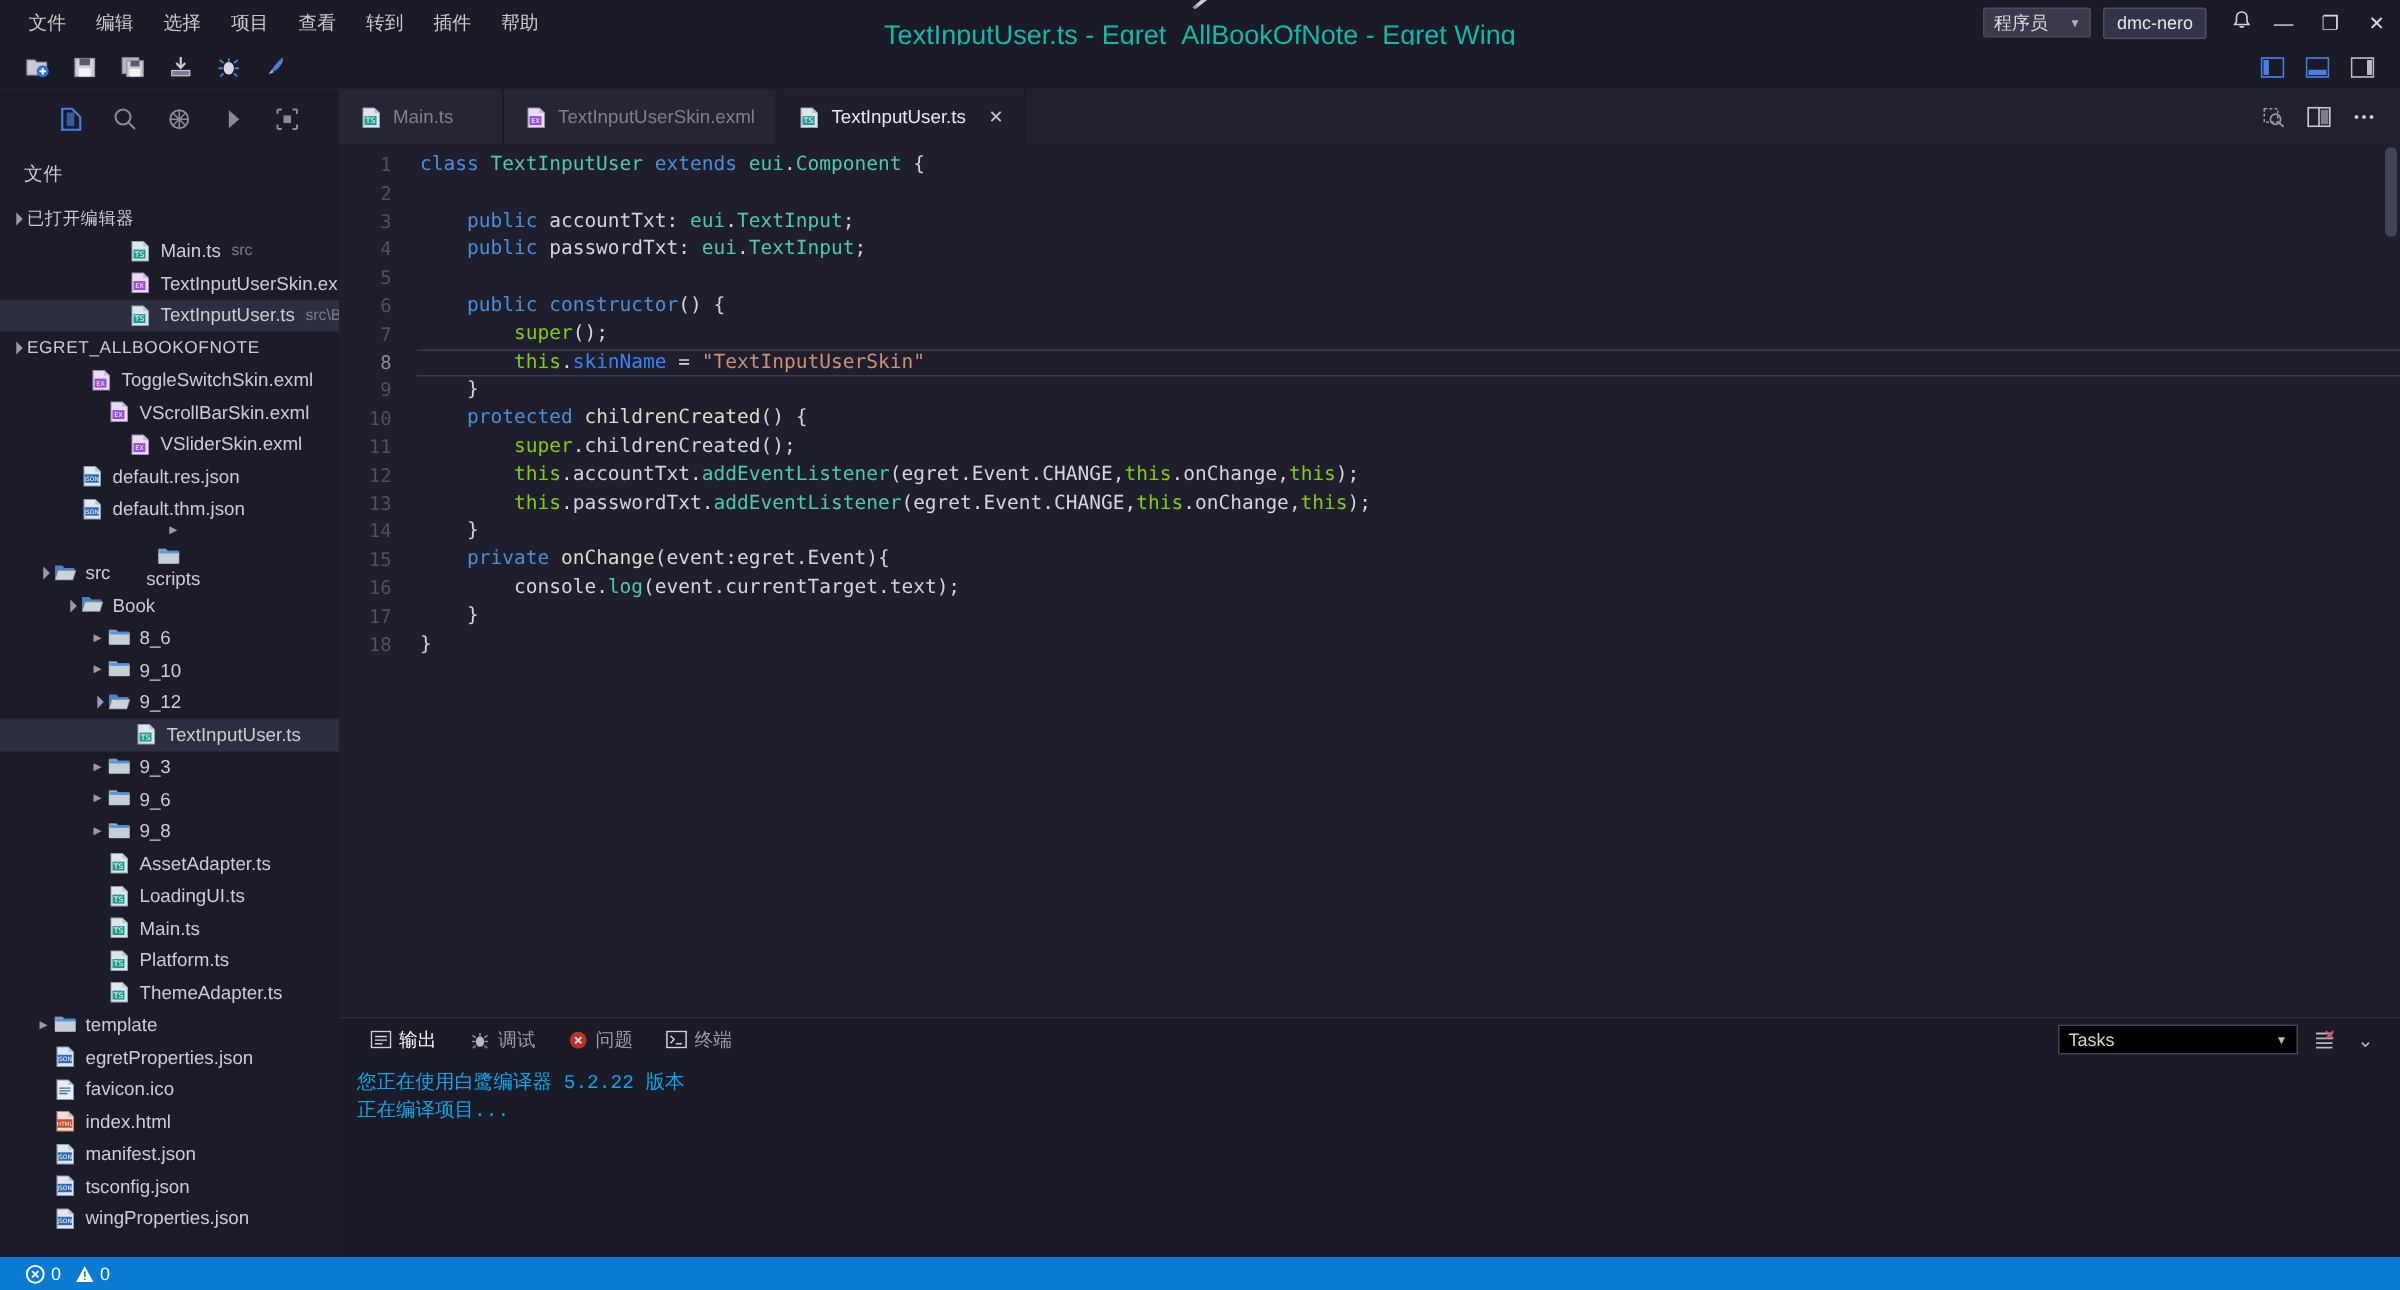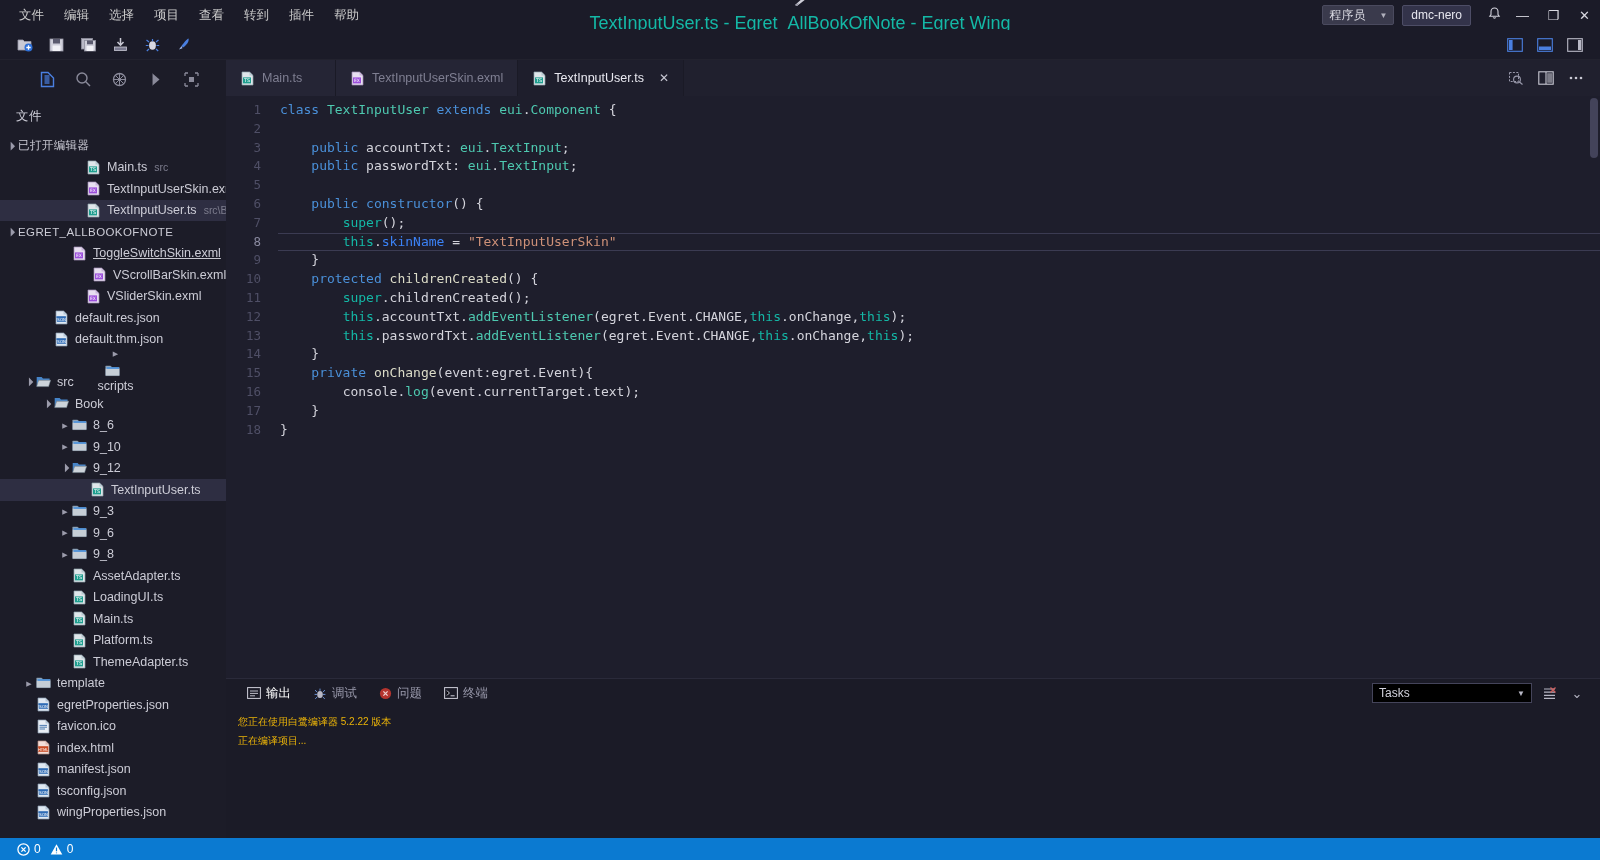--- a/index.html
+++ b/index.html
@@ -147,21 +147,21 @@
   }
   .cl.curline .gut { color:#8a8aa0; }
   .src { padding-left:2px; }
   .kw   { color:#4a90d9; }
   .type { color:#4ec9b0; }
   .fn   { color:#dcdcc8; }
   .prop { color:#3b82f6; }
   .str  { color:#ce9178; }
   .pl   { color:#d4d4dc; }
   .cls  { color:#4ec9b0; }
-  .this { color:#14b8a6; }
+  .this { color:#84cc16; }
 
   .scroll-thumb {
     position:absolute; right:2px; top:2px; width:8px; height:60px;
     background:#43435a; border-radius:4px;
   }
 
   
   .panel {
     height:160px; flex:0 0 160px; background:#1b1b27;
     border-top:1px solid #2a2a3a; display:flex; flex-direction:column;
@@ -176,22 +176,22 @@
   .tasks-select {
     width:160px; height:20px; background:#000000; border:1px solid #44445a;
     display:flex; align-items:center; padding:0 6px; font-size:12px;
     color:#d2d2dc; justify-content:space-between;
   }
   .tasks-select .caret { font-size:8px; color:#b8b8c6; }
   .pbtn { width:22px; height:22px; display:flex; align-items:center;
           justify-content:center; color:#b6b6c4; font-size:13px; }
   .panel-body {
     flex:1 1 auto; padding:6px 0 0 12px; overflow:hidden;
-    font-family:Liberation Sans, sans-serif; font-size:10px;
-    line-height:18.5px; color:#eab308;
+    font-family:Liberation Mono, monospace; font-size:13px;
+    line-height:18.5px; color:#0ea5e9;
   }
 
   
   .status {
     height:22px; flex:0 0 22px; background:#0b7ad1; display:flex;
     align-items:center; color:#ffffff; font-size:12px; padding:0 4px;
   }
   .st-left { display:flex; align-items:center; gap:4px; padding-left:8px; }
   .st-right { margin-left:auto; display:flex; align-items:center; gap:0px; padding-right:6px; }
   .st-item { padding:0 9px; line-height:22px; white-space:nowrap; }
@@ -387,33 +387,33 @@
                 <text x="7" y="11.2" font-size="5" font-family="DejaVu Sans, sans-serif" fill="#fff" text-anchor="middle">TS</text>
               </svg>
             </span>
             <span class="fname">TextInputUser.ts</span>
             <span class="fmeta">src\Book\9_12</span>
           </div>
           <div class="row section" style="padding-left: 4px;">
             <span class="twisty" style="transform: rotate(-45deg); font-size: 8px;">◢</span>
             <span class="fname">EGRET_ALLBOOKOFNOTE</span>
           </div>
-          <div class="row" style="padding-left: 58px; text-decoration: underline;">
+          <div class="row" style="padding-left: 46px;">
             <span class="twisty"></span>
             <span class="ficon">
               <svg width="15" height="15" viewBox="0 0 15 15">
                 <path d="M2 1 H9.5 L13 4.4 V14 H2 Z" fill="#e7dff0" stroke="#a08cb5" stroke-width=".7"></path>
                 <path d="M9.5 1 V4.4 H13" fill="#c9b8da"></path>
                 <rect x="3" y="6.4" width="8" height="6" fill="#9b4edb"></rect>
                 <text x="7" y="11.2" font-size="4.4" font-family="DejaVu Sans, sans-serif" fill="#fff" text-anchor="middle">EX</text>
               </svg>
             </span>
             <span class="fname">ToggleSwitchSkin.exml</span>
           </div>
-          <div class="row" style="padding-left: 58px; margin-left: 20px;">
+          <div class="row" style="padding-left: 58px;">
             <span class="twisty"></span>
             <span class="ficon">
               <svg width="15" height="15" viewBox="0 0 15 15">
                 <path d="M2 1 H9.5 L13 4.4 V14 H2 Z" fill="#e7dff0" stroke="#a08cb5" stroke-width=".7"></path>
                 <path d="M9.5 1 V4.4 H13" fill="#c9b8da"></path>
                 <rect x="3" y="6.4" width="8" height="6" fill="#9b4edb"></rect>
                 <text x="7" y="11.2" font-size="4.4" font-family="DejaVu Sans, sans-serif" fill="#fff" text-anchor="middle">EX</text>
               </svg>
             </span>
             <span class="fname">VScrollBarSkin.exml</span>

